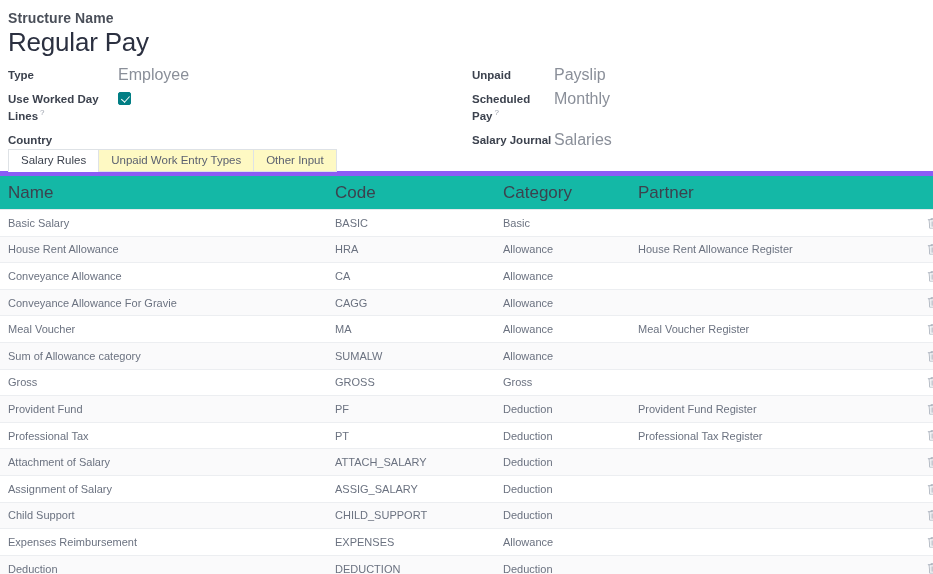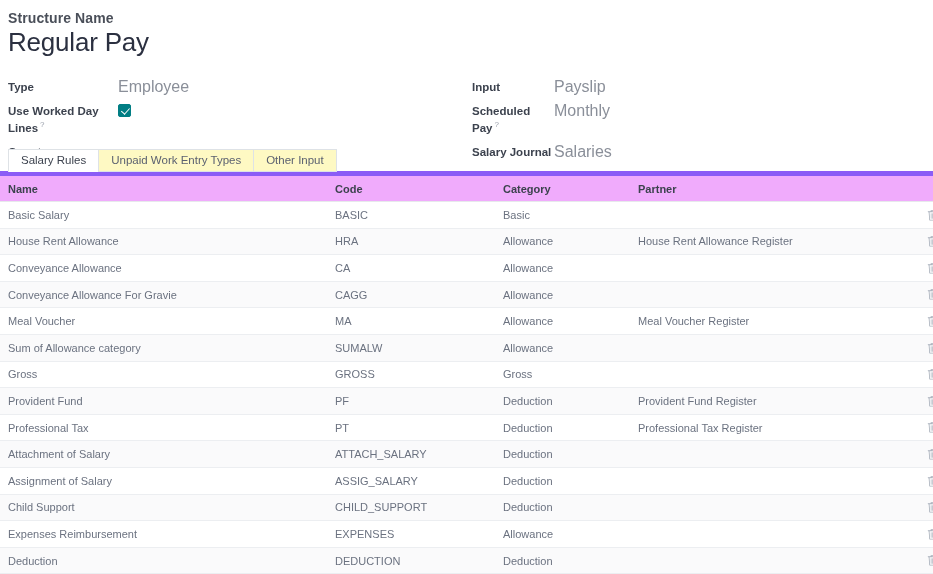--- a/index.html
+++ b/index.html
@@ -45,21 +45,21 @@
     letter-spacing: -.2px;
   }
 
   
   .groups {
     position: relative;
     height: 78px;
   }
   .group {
     position: absolute;
-    top: 12px;
+    top: 0;
   }
   .group.left  { left: 8px;  width: 450px; }
   .group.right { left: 472px; width: 440px; }
 
   .f-row {
     display: flex;
     align-items: flex-start;
     margin-bottom: 9px;
   }
   .f-label {
@@ -145,27 +145,27 @@
   }
 
   
   table.o-list {
     width: 933px;
     border-collapse: collapse;
     table-layout: fixed;
     font-size: 11px;
   }
   table.o-list th {
-    font-weight: bold;
-    font-size: 11px;
+    font-weight: normal;
+    font-size: 17px;
     color: #3c424e;
     text-align: left;
     padding: 7px 0 6px 0;
     border-bottom: 1px solid #e7e9ec;
-    background: #f0abfc;
+    background: #14b8a6;
     white-space: nowrap;
   }
   table.o-list td {
     padding: 6px 0 6px 0;
     border-bottom: 1px solid #eceef1;
     color: #6b7280;
     font-size: 11px;
     line-height: 12px;
     white-space: nowrap;
     overflow: hidden;
@@ -211,21 +211,21 @@
           <div class="f-label">Use Worked Day Lines<span class="help-sup">?</span></div>
           <div class="cb"></div>
         </div>
         <div class="f-row">
           <div class="f-label">Country</div>
           <div class="f-value"></div>
         </div>
       </div>
     <div class="group right" id="group-right">
         <div class="f-row">
-          <div class="f-label">Input</div>
+          <div class="f-label">Unpaid</div>
           <div class="f-value">Payslip</div>
         </div>
         <div class="f-row">
           <div class="f-label">Scheduled Pay<span class="help-sup">?</span></div>
           <div class="f-value">Monthly</div>
         </div>
         <div class="f-row">
           <div class="f-label">Salary Journal</div>
           <div class="f-value">Salaries</div>
         </div>

